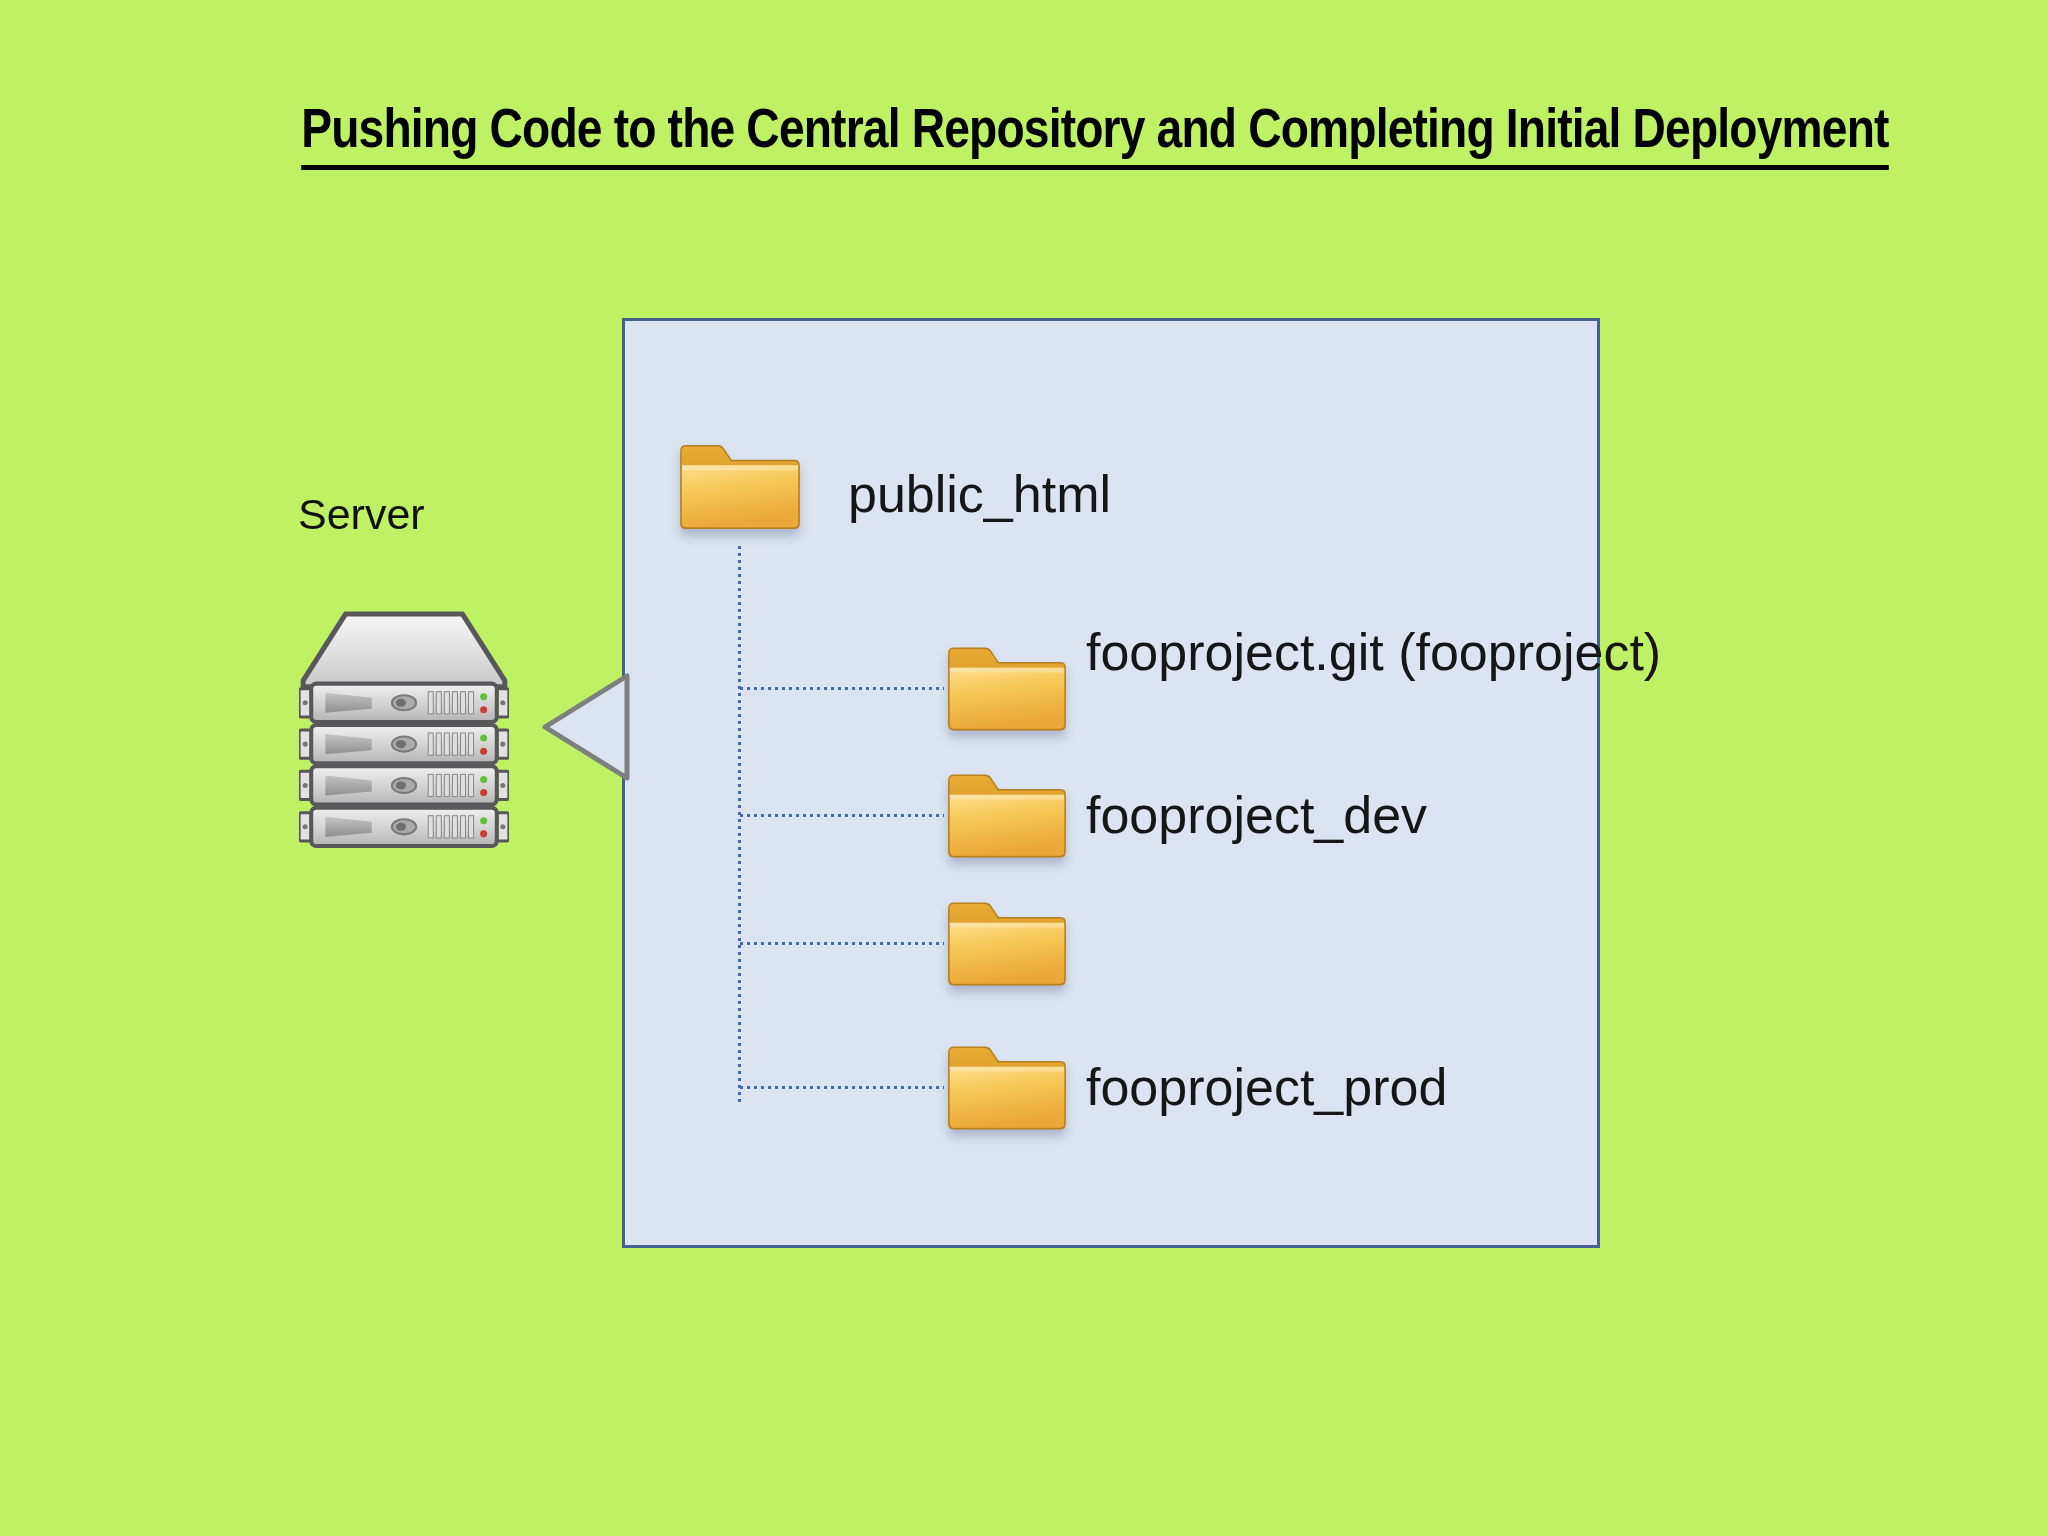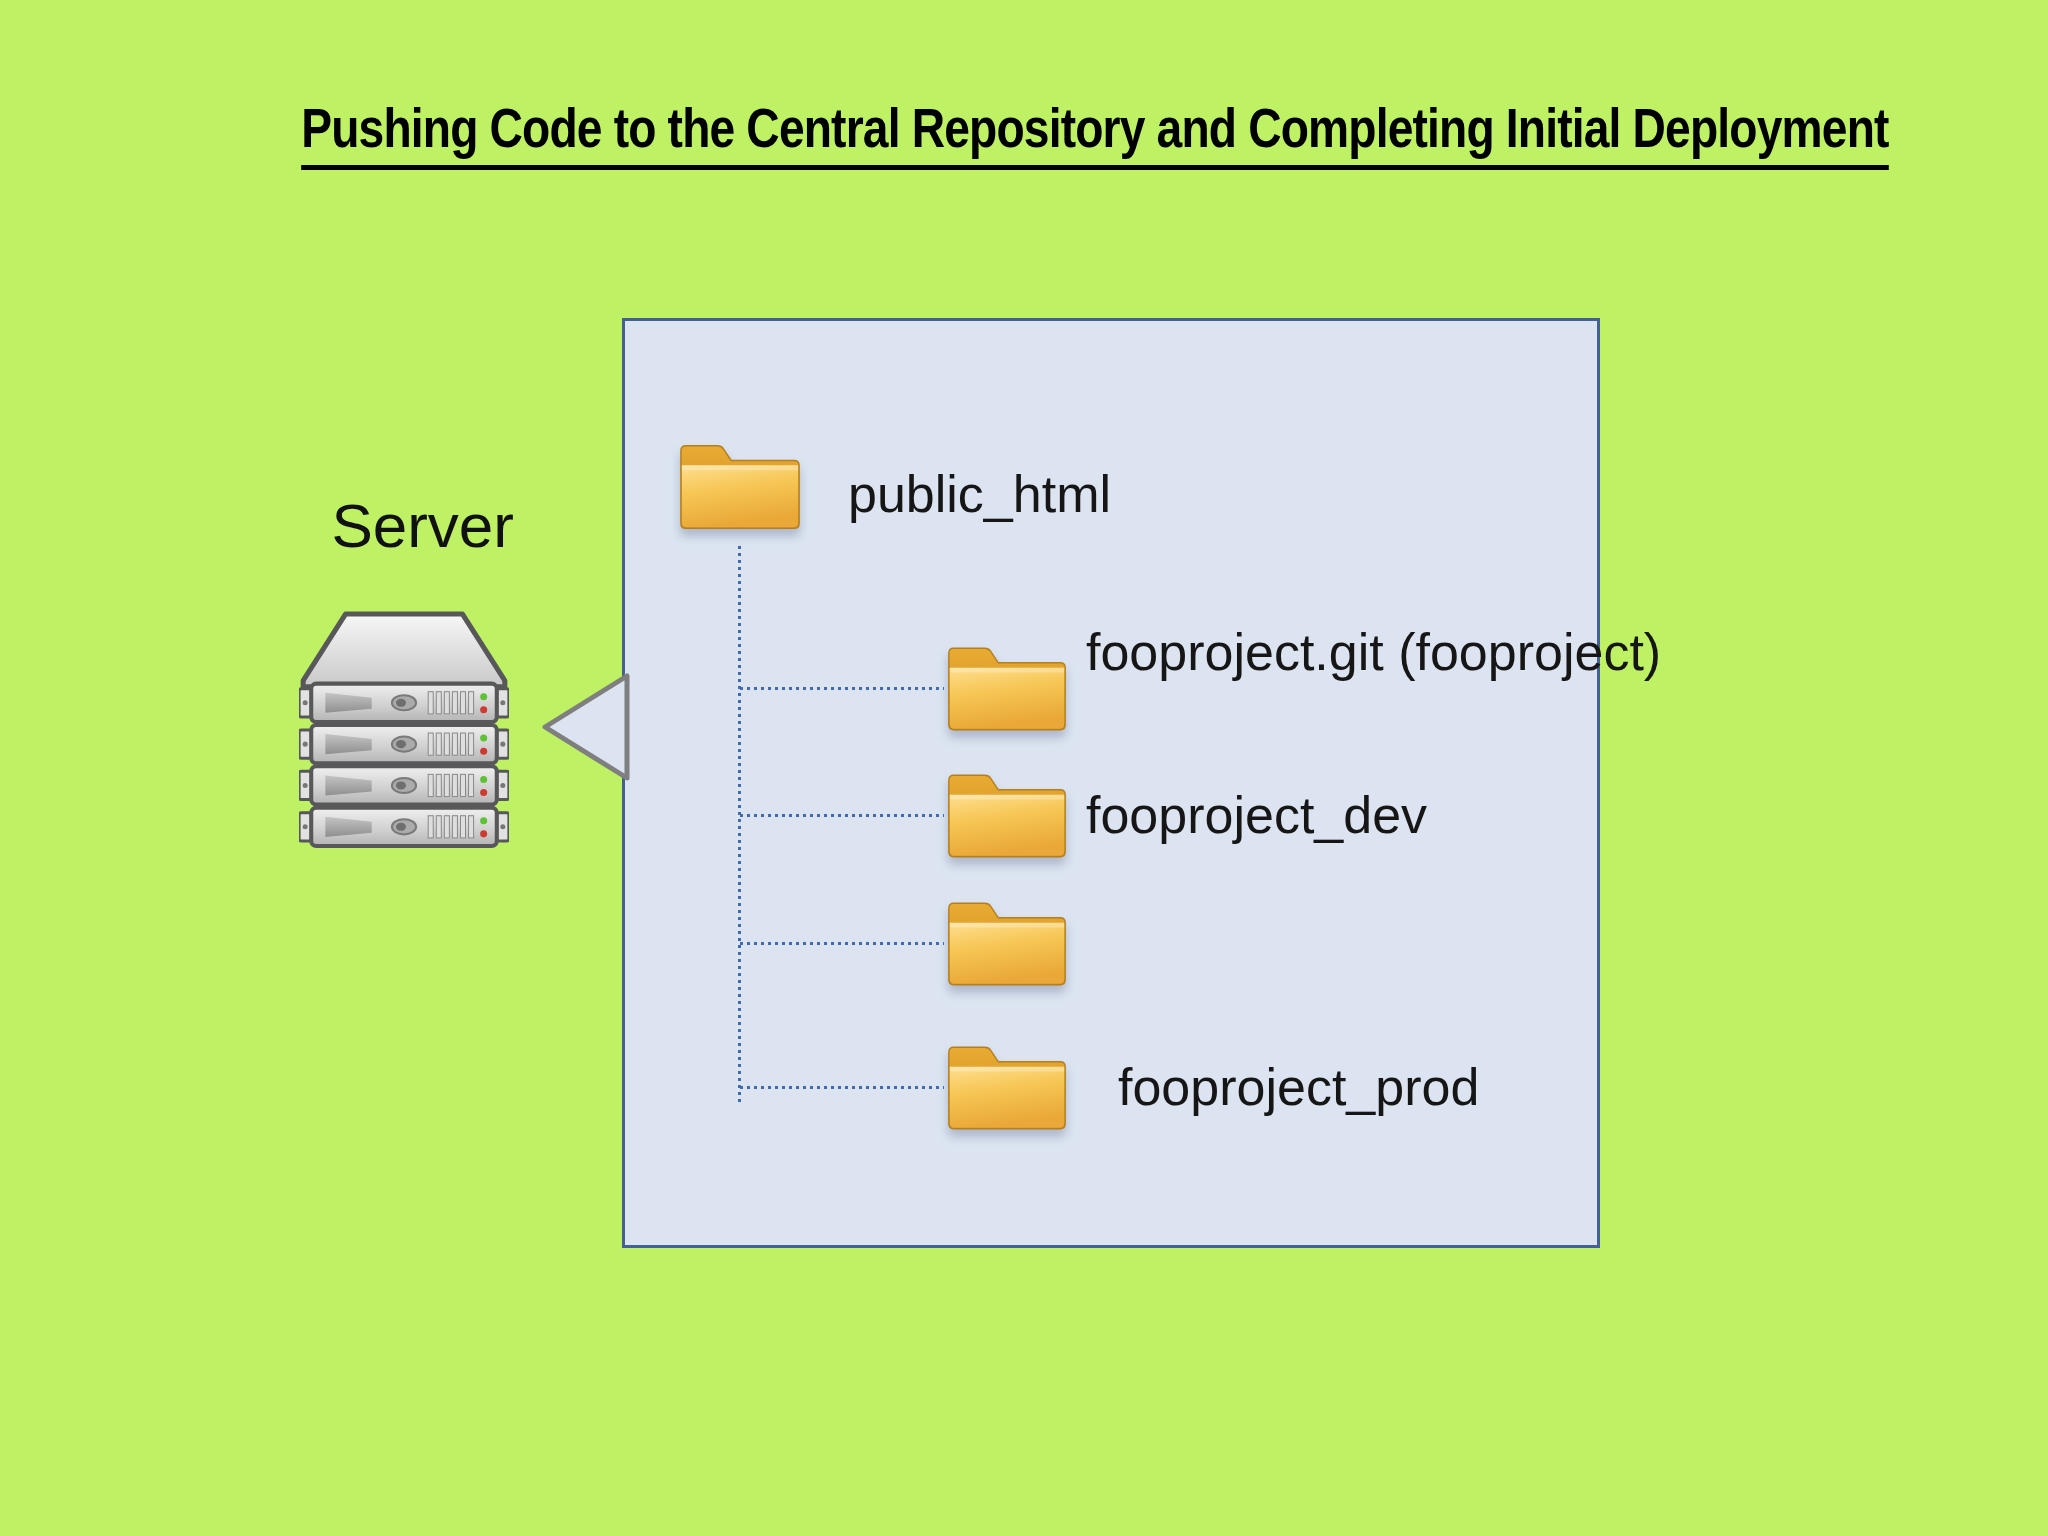--- a/index.html
+++ b/index.html
@@ -11,21 +11,21 @@
 
   
   .title-wrap{left:95px;top:96px;width:2000px;text-align:center;}
   .title-inner{
     display:inline-block;transform:scaleX(0.84);transform-origin:center;
     font-size:55px;font-weight:bold;letter-spacing:-1px;color:#000;
     border-bottom:5px solid #000;padding-bottom:5px;white-space:nowrap;
   }
 
   
-  .server-label{left:298px;top:490px;width:216px;text-align:right;font-size:62px;color:#111;}
+  .server-label{left:298px;top:490px;width:216px;text-align:left;font-size:43px;color:#111;}
 
   
   .panel{
     left:622px;top:318px;width:972px;height:924px;
     background:#dbe4f0;border:3px solid #45618f;
   }
   .pointer-svg{left:540px;top:670px;width:92px;height:114px;z-index:5;}
 
   
   .vline{
@@ -43,21 +43,21 @@
   .folder-child{left:944px;width:126px;height:96px;}
 
   
   .node-label{font-size:52px;color:#161616;white-space:nowrap;height:64px;line-height:64px;}
   .root-label{left:848px;top:462px;}
   .child-label{left:1086px;}
 
   .r1{top:641px;} .r1b{top:687px;} .r1t{top:620px;}
   .r2{top:768px;} .r2b{top:814px;} .r2t{top:783px;}
   .r3{top:896px;} .r3b{top:942px;} .r3t{top:911px;}
-  .r4{top:1040px;} .r4b{top:1086px;} .r4t{top:1055px;margin-left:32px;}
+  .r4{top:1040px;} .r4b{top:1086px;} .r4t{top:1055px;}
 
   .server-svg{left:299px;top:609px;width:210px;height:240px;}
 </style>
 </head>
 <body>
 
 <div class="stage">
 
   <svg width="0" height="0" style="position:absolute" aria-hidden="true">
     <defs>

